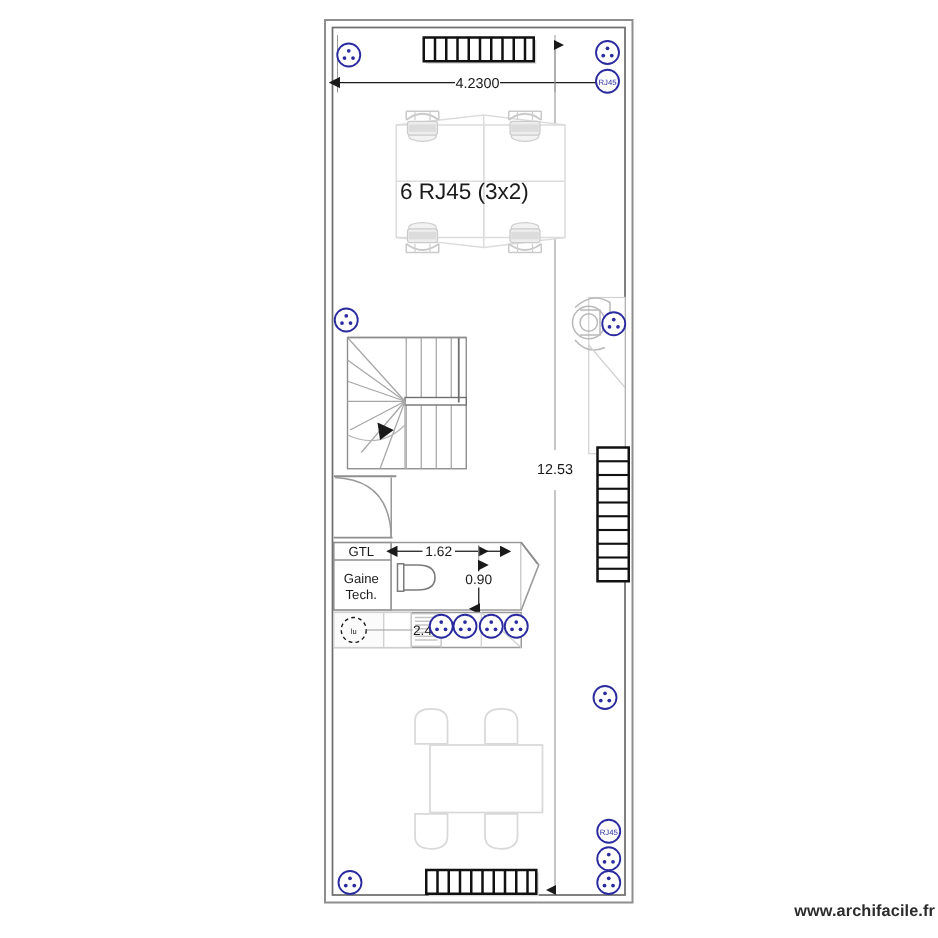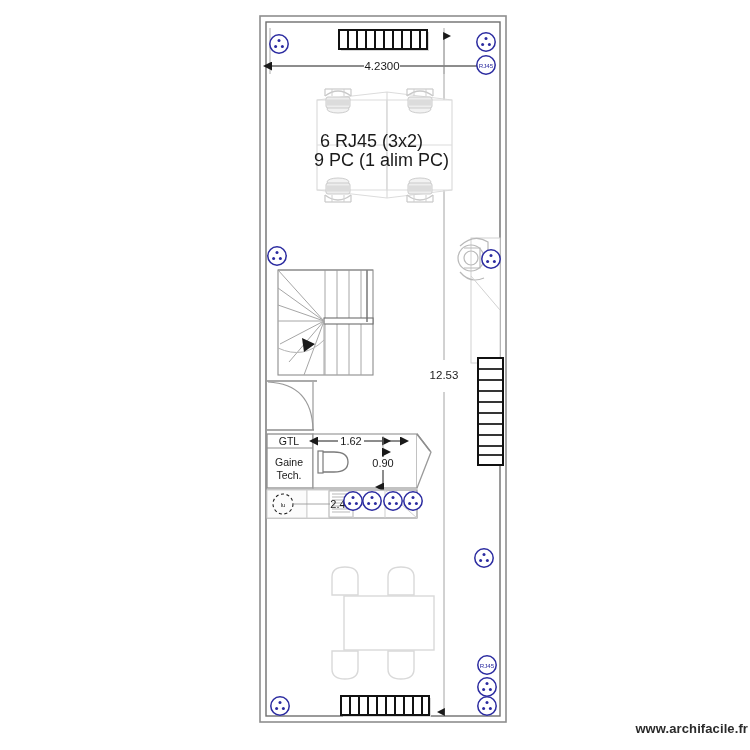--- a/index.html
+++ b/index.html
@@ -36,20 +36,21 @@
     font-family: "Liberation Sans", sans-serif;
     letter-spacing: 0.1px;
     white-space: nowrap;
     font-weight: bold;
   }
   .ann {
     position: absolute;
     color: #1a1a1a;
     font-family: "Liberation Sans", sans-serif;
     white-space: nowrap;
+    margin-top: 12px;
   }
   #annot-rj45 {
     left: 308px;
     top: 131px;
     font-size: 18px;
   }
   #annot-pc {
     left: 302px;
     top: 150px;
     font-size: 18px;
@@ -319,17 +320,16 @@
       <use href="#sym-rj45" x="475" y="665"></use>
       <use href="#sym-outlet" x="475" y="687"></use>
       <use href="#sym-outlet" x="475" y="706"></use>
 
       <use href="#sym-outlet" x="268" y="706"></use>
     </g>
 
   </svg>
 
   <div class="ann" id="annot-rj45">6 RJ45 (3x2)</div>
-  <div class="ann" id="annot-pc">9 PC (1 alim PC)</div>
 
   <div class="wm">www.archifacile.fr</div>
 
 </div>
 
 </body></html>

